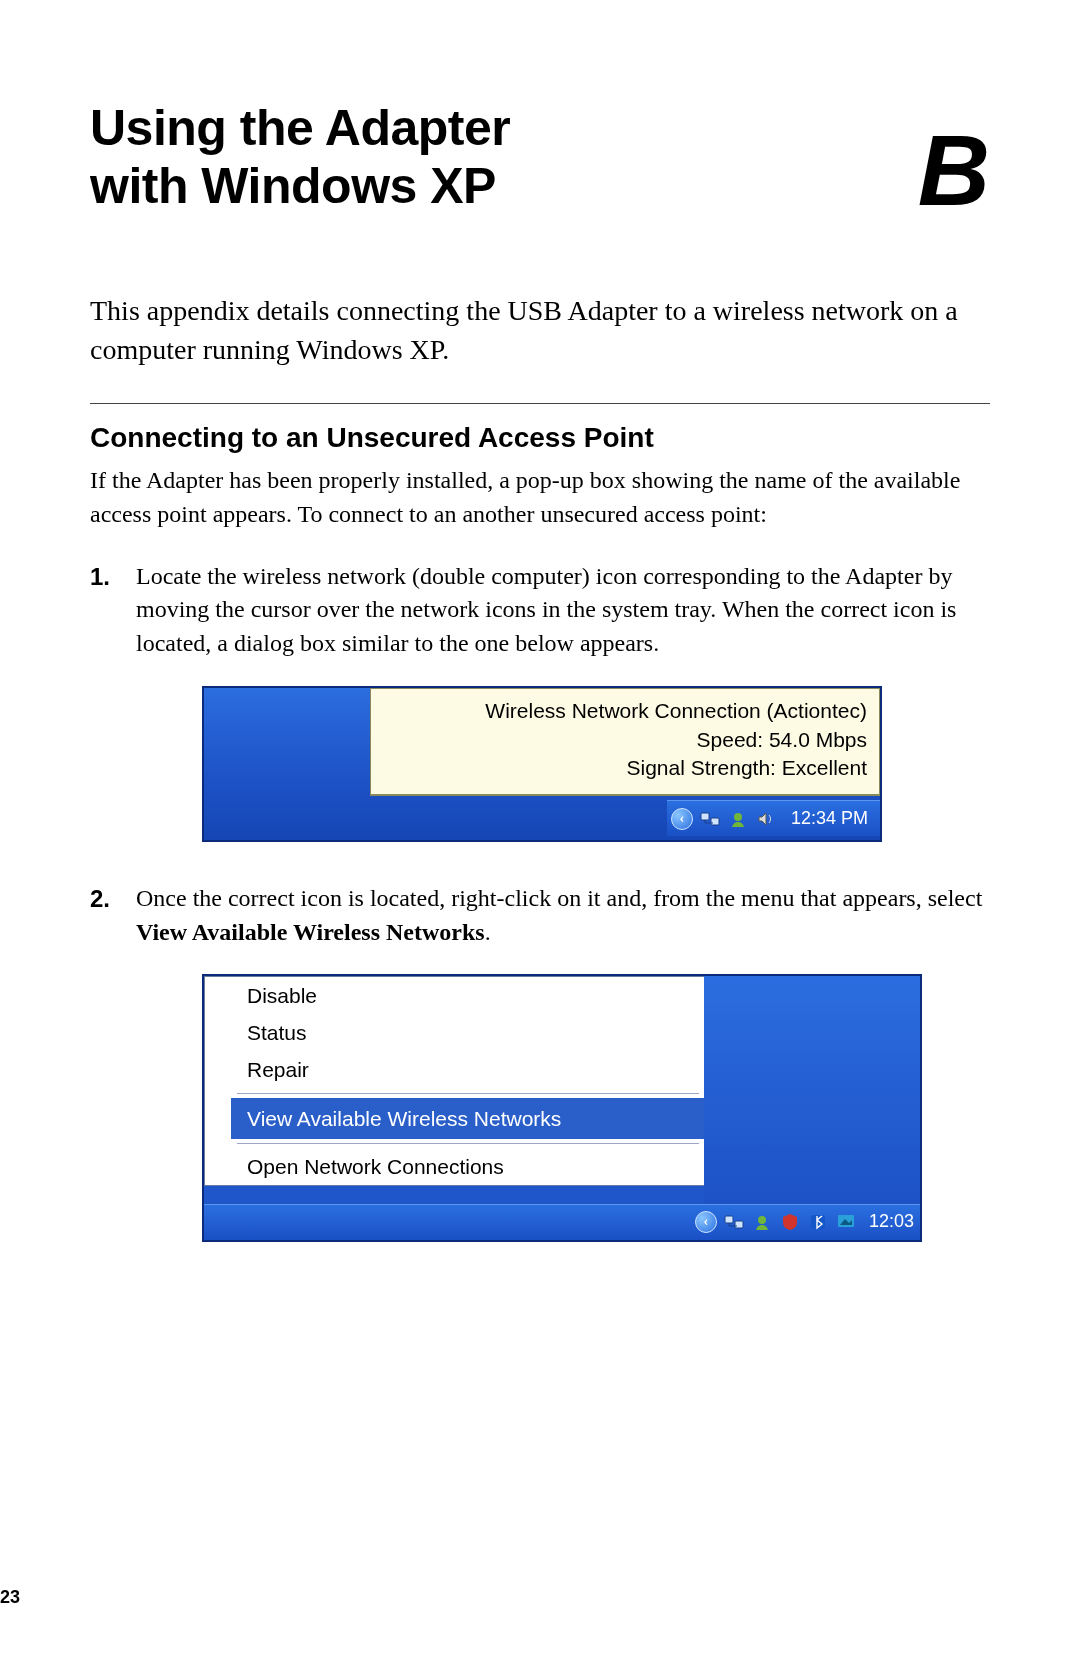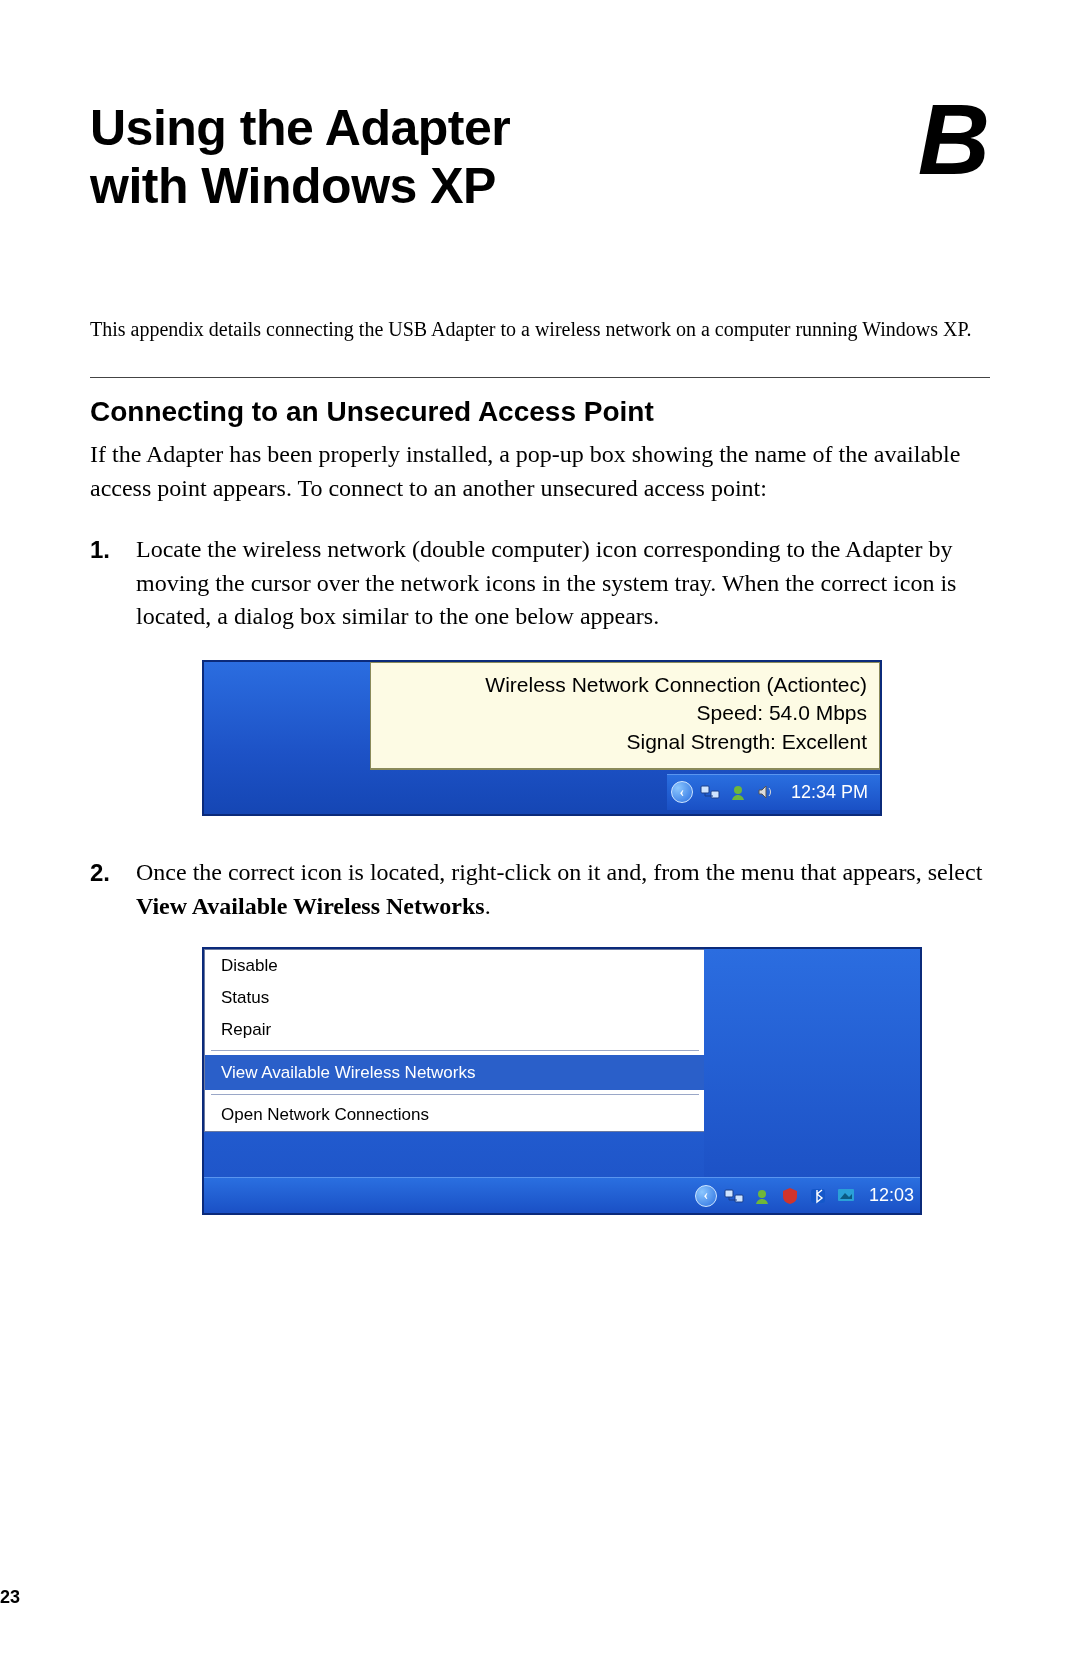--- a/index.html
+++ b/index.html
@@ -10,40 +10,40 @@
     font-family: "Minion Pro", "Georgia", "Times New Roman", serif;
     color: #000;
     position: relative;
   }
   .page {
     padding: 100px 90px 0 90px;
   }
   .header-row {
     display: flex;
     justify-content: space-between;
-    align-items: flex-start;
+    align-items: flex-end;
   }
   .title {
     font-family: "Myriad Pro", "Segoe UI", "Helvetica Neue", Arial, sans-serif;
     font-weight: 800;
     font-size: 50px;
     line-height: 1.15;
     letter-spacing: -0.5px;
   }
   .appendix-letter {
     font-family: "Myriad Pro", "Segoe UI", "Helvetica Neue", Arial, sans-serif;
     font-weight: 900;
     font-style: italic;
     font-size: 100px;
     line-height: 0.9;
     margin-top: -6px;
   }
   .intro {
-    margin-top: 100px;
-    font-size: 20px;
+    margin-top: 76px;
+    font-size: 28px;
     line-height: 1.4;
   }
   .rule {
     border: none;
     border-top: 1px solid #444;
     margin: 34px 0 18px 0;
   }
   .h2 {
     font-family: "Myriad Pro", "Segoe UI", "Helvetica Neue", Arial, sans-serif;
     font-weight: 700;
@@ -151,22 +151,23 @@
     border: 2px solid #0b2a7a;
     position: relative;
     background: linear-gradient(180deg, #2b6de0 0%, #1d52c6 100%);
     padding: 0;
   }
   .ctx {
     width: 502px;
     background: #fff;
     border: 1px solid #6b7aa0;
     font-family: Tahoma, Arial, sans-serif;
-    font-size: 17px;
+    font-size: 21px;
     color: #000;
+    padding-left: 26px;
   }
   .ctx-row {
     padding: 4px 16px;
   }
   .ctx-row.bold { font-weight: 400; }
   .ctx-sep {
     border-top: 1px solid #9aa7c7;
     margin: 4px 6px;
   }
   .ctx-row.sel {

